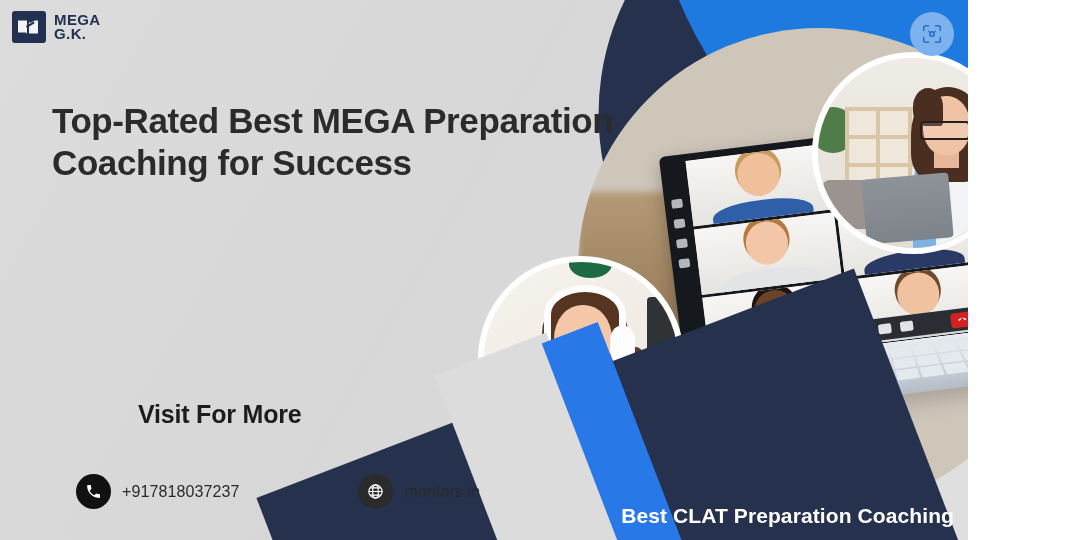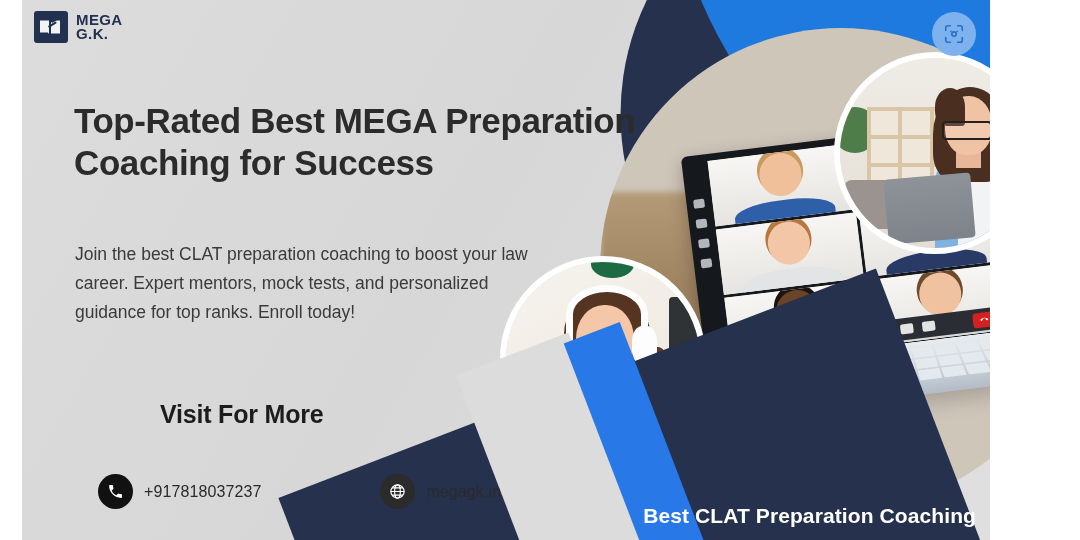--- a/index.html
+++ b/index.html
@@ -7,21 +7,20 @@
     padding: 0;
     background: #ffffff;
   }
   #banner {
     position: relative;
     width: 968px;
     height: 540px;
     overflow: hidden;
     background: linear-gradient(120deg, #dcdcdc 0%, #d7d7d7 45%, #dfdfdf 100%);
     font-family: "Liberation Sans", sans-serif;
-    margin-left: 22px;
     -webkit-font-smoothing: antialiased;
   }
 
   
   .shape-navy-topright {
     position: absolute;
     top: -150px;
     right: -190px;
     width: 560px;
     height: 520px;
@@ -742,39 +741,38 @@
         <path d="M0.8 19.4h22v1.6H0.8z" fill="#22314f"></path>
       </svg>
     </div>
     <div class="logo-text">
       <div>MEGA</div>
       <div>G.K.</div>
     </div>
   </div>
 
   <div class="headline">Top-Rated Best MEGA Preparation Coaching for Success</div>
-  <div class="subtext">Join the best CLAT preparation coaching to boost your law career. Expert mentors, mock tests, and personalized guidance for top ranks. Enroll today!</div>
   <div class="cta">Visit For More</div>
 
   <div class="contact-row">
     <div class="contact-item phone">
       <span class="contact-icon">
         <svg width="17" height="17" viewBox="0 0 24 24" fill="#ffffff">
           <path d="M6.6 10.8c1.4 2.8 3.8 5.1 6.6 6.6l2.2-2.2c.3-.3.7-.4 1-.2 1.2.4 2.4.6 3.7.6.6 0 1 .4 1 1V20c0 .6-.4 1-1 1C10.7 21 3 13.3 3 3.9c0-.6.4-1 1-1h3.5c.6 0 1 .4 1 1 0 1.3.2 2.5.6 3.7.1.3 0 .7-.2 1l-2.3 2.2z"></path>
         </svg>
       </span>
       <span class="contact-text">+917818037237</span>
     </div>
     <div class="contact-item website">
       <span class="contact-icon globe">
         <svg width="19" height="19" viewBox="0 0 24 24" fill="none" stroke="#ffffff" stroke-width="1.5">
           <circle cx="12" cy="12" r="8.4"></circle>
           <ellipse cx="12" cy="12" rx="3.6" ry="8.4"></ellipse>
           <path d="M3.6 12h16.8M5.1 7.4h13.8M5.1 16.6h13.8"></path>
         </svg>
       </span>
-      <span class="contact-text">megagk.in</span>
+      <span class="contact-text">mentors.in</span>
     </div>
   </div>
 
   <div class="caption">Best CLAT Preparation Coaching</div>
 
 </div>
 
 </body></html>

